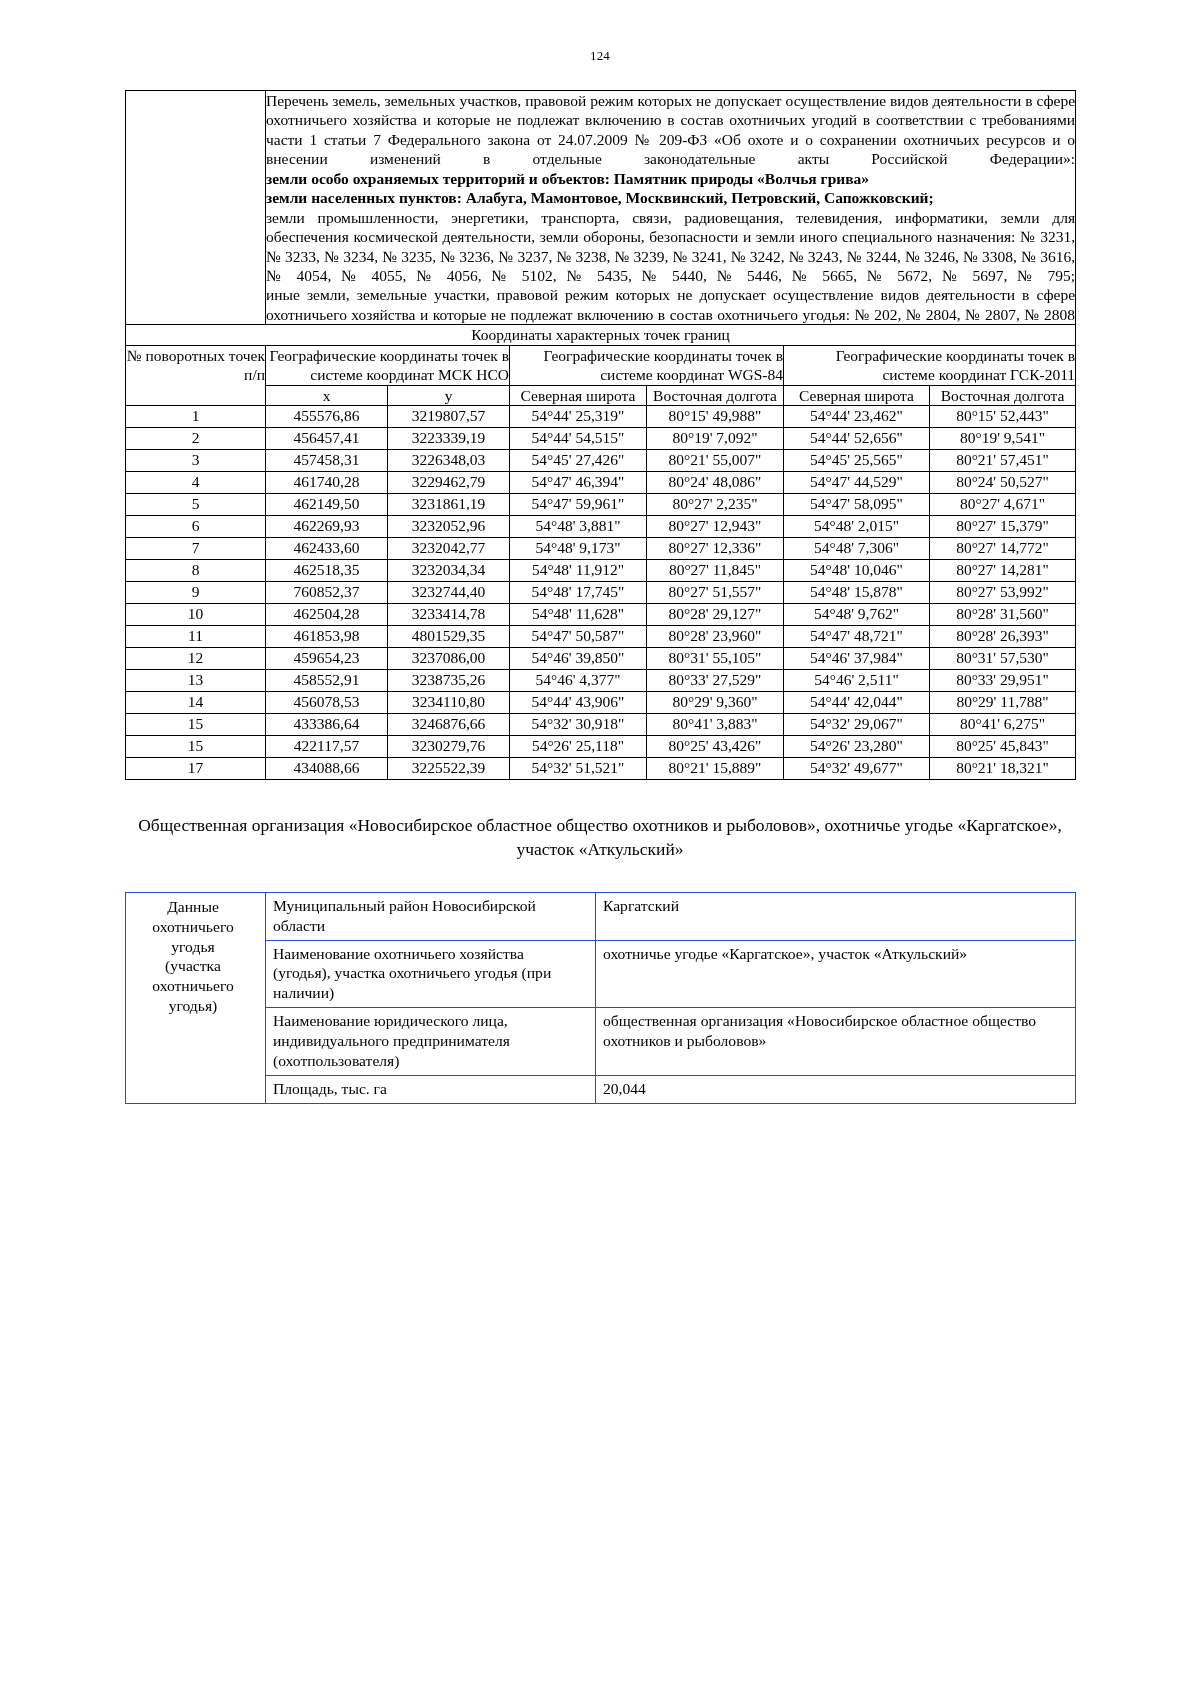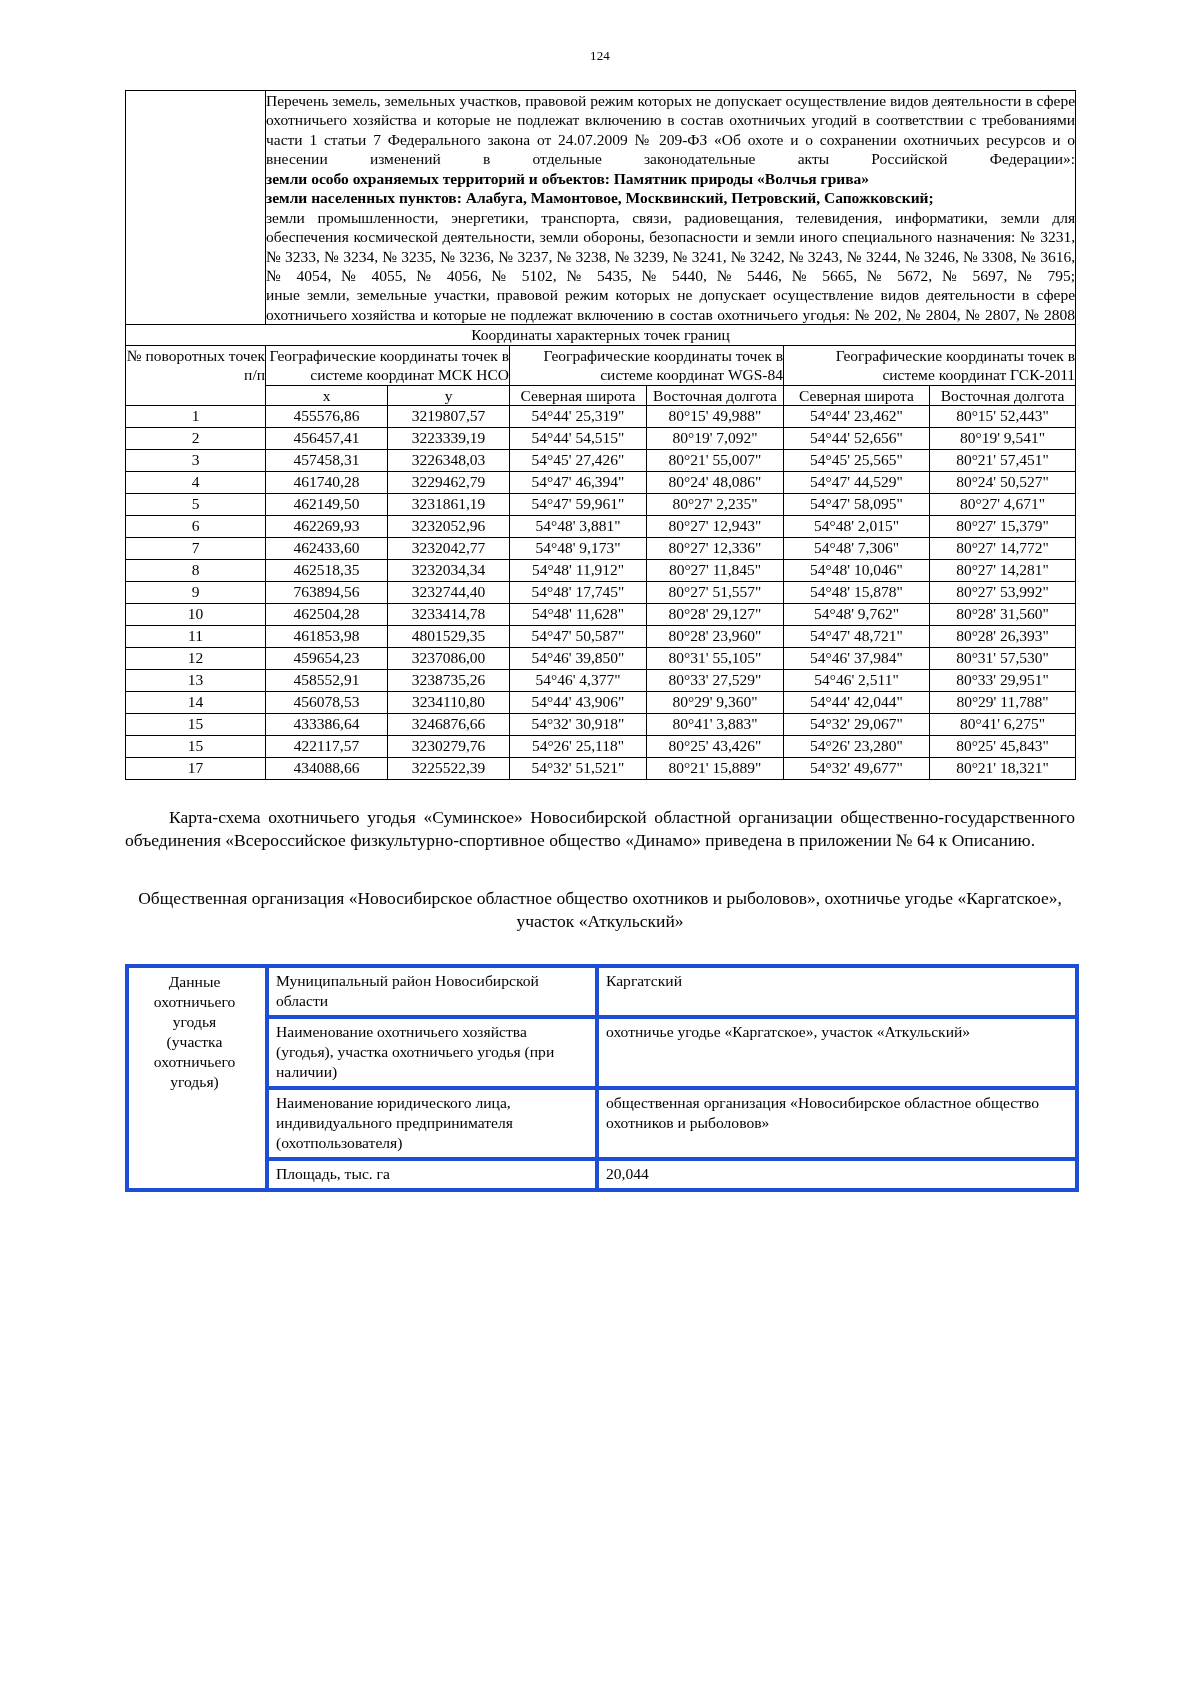--- a/index.html
+++ b/index.html
@@ -118,21 +118,21 @@
   }
 
   
   table.info {
     border-collapse: collapse;
     width: 950px;
     table-layout: fixed;
     margin-top: 30px;
   }
   table.info td {
-    border: 4px solid #1d4ed8;
+    border: 1px solid #1d4ed8;
     vertical-align: top;
     font-size: 15.6px;
     line-height: 1.28;
     padding: 3px 12px 4px 7px;
   }
   table.info td.side {
     text-align: center;
     vertical-align: top;
     padding-top: 4px;
   }
@@ -260,21 +260,21 @@
             <td class="num">8</td>
             <td class="num">462518,35</td>
             <td class="num">3232034,34</td>
             <td class="num">54°48' 11,912"</td>
             <td class="num">80°27' 11,845"</td>
             <td class="num">54°48' 10,046"</td>
             <td class="num">80°27' 14,281"</td>
           </tr>
           <tr>
             <td class="num">9</td>
-            <td class="num">763894,56</td>
+            <td class="num">760852,37</td>
             <td class="num">3232744,40</td>
             <td class="num">54°48' 17,745"</td>
             <td class="num">80°27' 51,557"</td>
             <td class="num">54°48' 15,878"</td>
             <td class="num">80°27' 53,992"</td>
           </tr>
           <tr>
             <td class="num">10</td>
             <td class="num">462504,28</td>
             <td class="num">3233414,78</td>
@@ -342,21 +342,20 @@
             <td class="num">434088,66</td>
             <td class="num">3225522,39</td>
             <td class="num">54°32' 51,521"</td>
             <td class="num">80°21' 15,889"</td>
             <td class="num">54°32' 49,677"</td>
             <td class="num">80°21' 18,321"</td>
           </tr>
         </tbody>
     </table>
 
-    <div class="para">Карта-схема охотничьего угодья «Суминское» Новосибирской областной организации общественно-государственного объединения «Всероссийское физкультурно-спортивное общество «Динамо» приведена в приложении № 64 к Описанию.</div>
 
     <div class="heading-center">Общественная организация «Новосибирское областное общество охотников и рыболовов», охотничье угодье «Каргатское», участок «Аткульский»</div>
 
     <table class="info">
       <colgroup>
         <col style="width:140px">
         <col style="width:330px">
         <col style="width:480px">
       </colgroup>
       <tbody id="info-rows">

